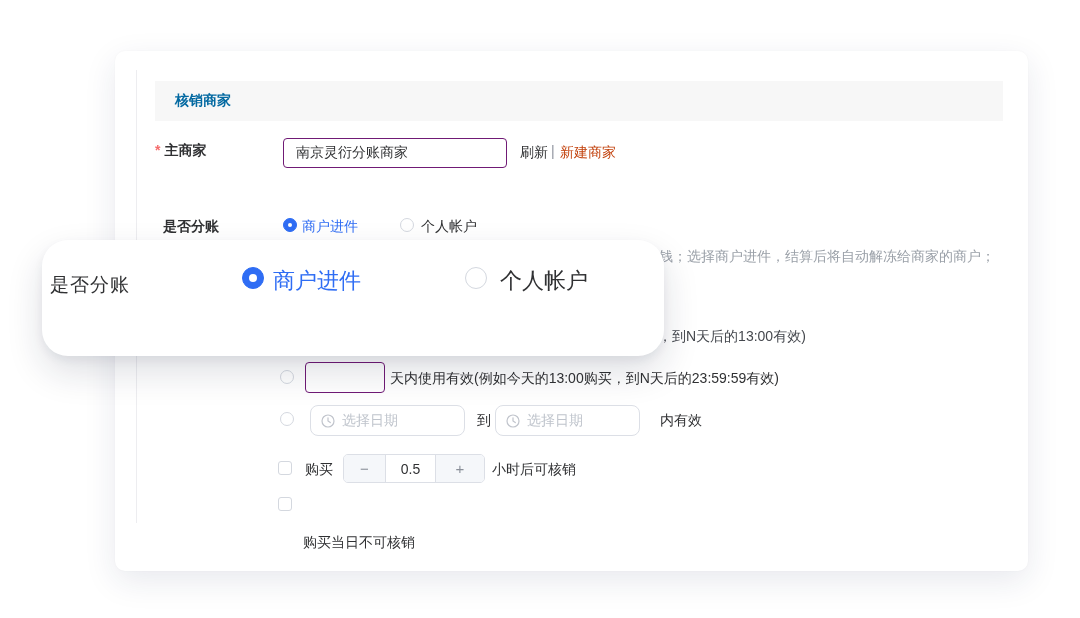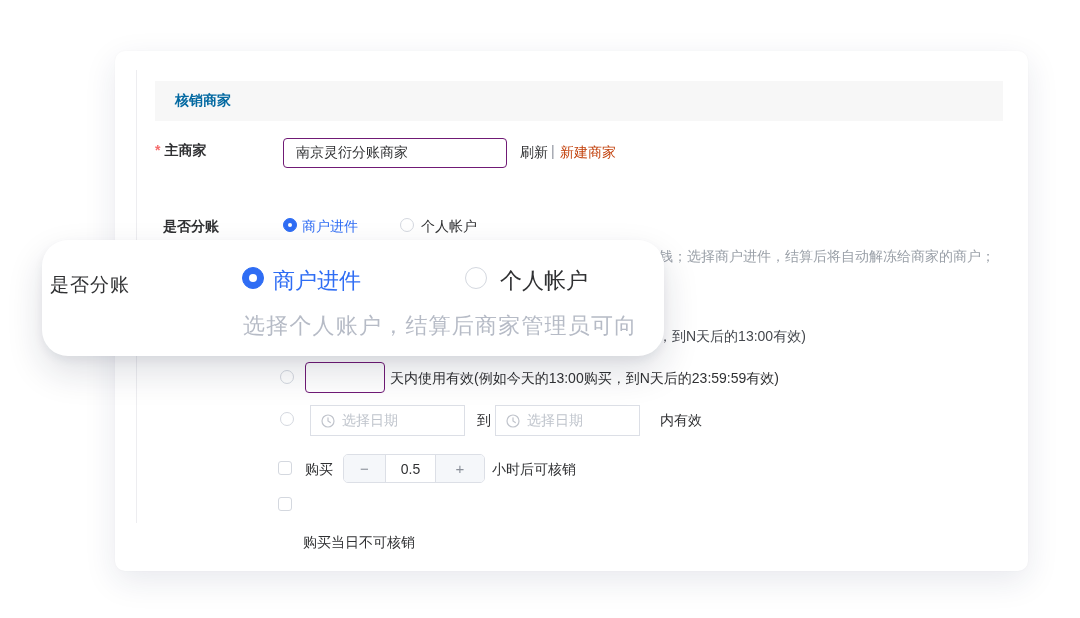--- a/index.html
+++ b/index.html
@@ -43,21 +43,21 @@
   .r-radio2{left:400px;top:218px;}
   .r-radio2-label{left:421px;top:218px;color:#303133;}
   .split-help-tail{left:645px;top:248px;}
   .hour-tail{left:658px;top:328px;color:#45484e;white-space:nowrap;}
 
   .day-radio{left:280px;top:370px;}
   .day-input{left:305px;top:362px;width:80px;height:31px;}
   .day-text{left:390px;top:370px;color:#303133;white-space:nowrap;}
 
   .range-radio{left:280px;top:412px;}
-  .date-input{box-sizing:border-box;border:1px solid #dcdfe6;border-radius:0;background:#fff;
+  .date-input{box-sizing:border-box;border:1px solid #dcdfe6;border-radius:8px;background:#fff;
         display:flex;align-items:center;padding:0 10px;}
   .date1{left:310px;top:405px;width:155px;height:31px;}
   .date2{left:495px;top:405px;width:145px;height:31px;}
   .placeholder{color:#bfc4cc;margin-left:7px;}
   .to-label{left:477px;top:412px;}
   .range-suffix{left:660px;top:412px;}
 
   .delay-checkbox{left:278px;top:461px;}
   .delay-prefix{left:305px;top:461px;}
   .stepper{left:343px;top:454px;width:142px;height:29px;box-sizing:border-box;border:1px solid #dcdfe6;
@@ -148,16 +148,15 @@
 
   <div class="abs checkbox sameday-checkbox"></div>
   <span class="abs sameday-label">购买当日不可核销</span>
 
   <div class="abs loupe">
     <div class="lbl">是否分账</div>
     <div class="radio lg checked l-radio1"></div>
     <span class="l-radio1-label">商户进件</span>
     <div class="radio lg l-radio2"></div>
     <span class="l-radio2-label">个人帐户</span>
-    <div class="l-help">选择个人账户，结算后商家管理员可向</div>
   </div>
 
 </div>
 
 </body></html>

